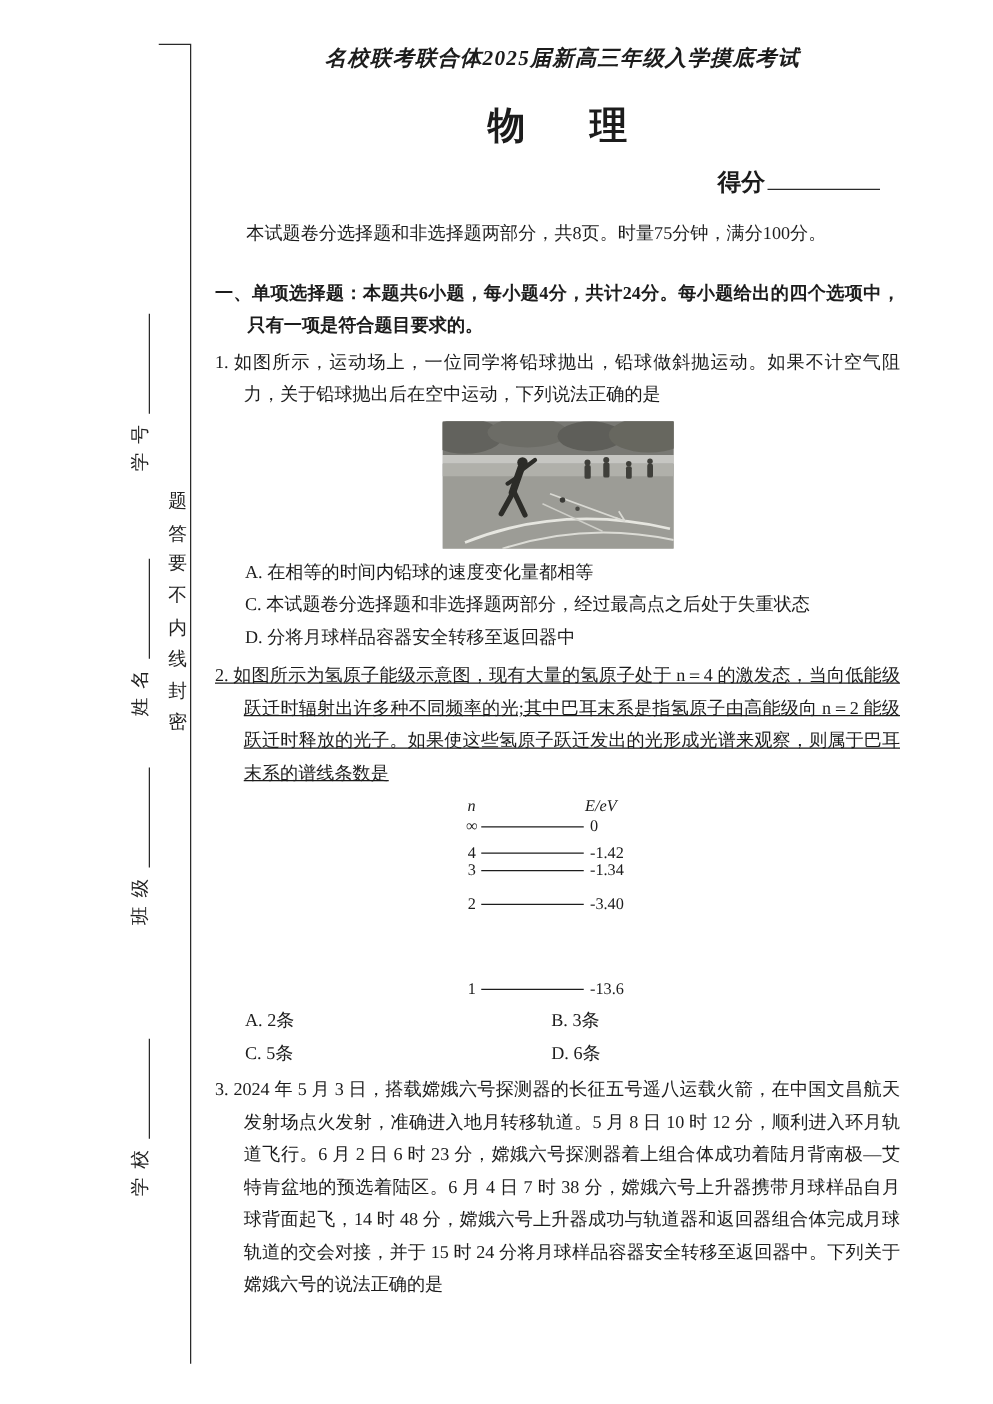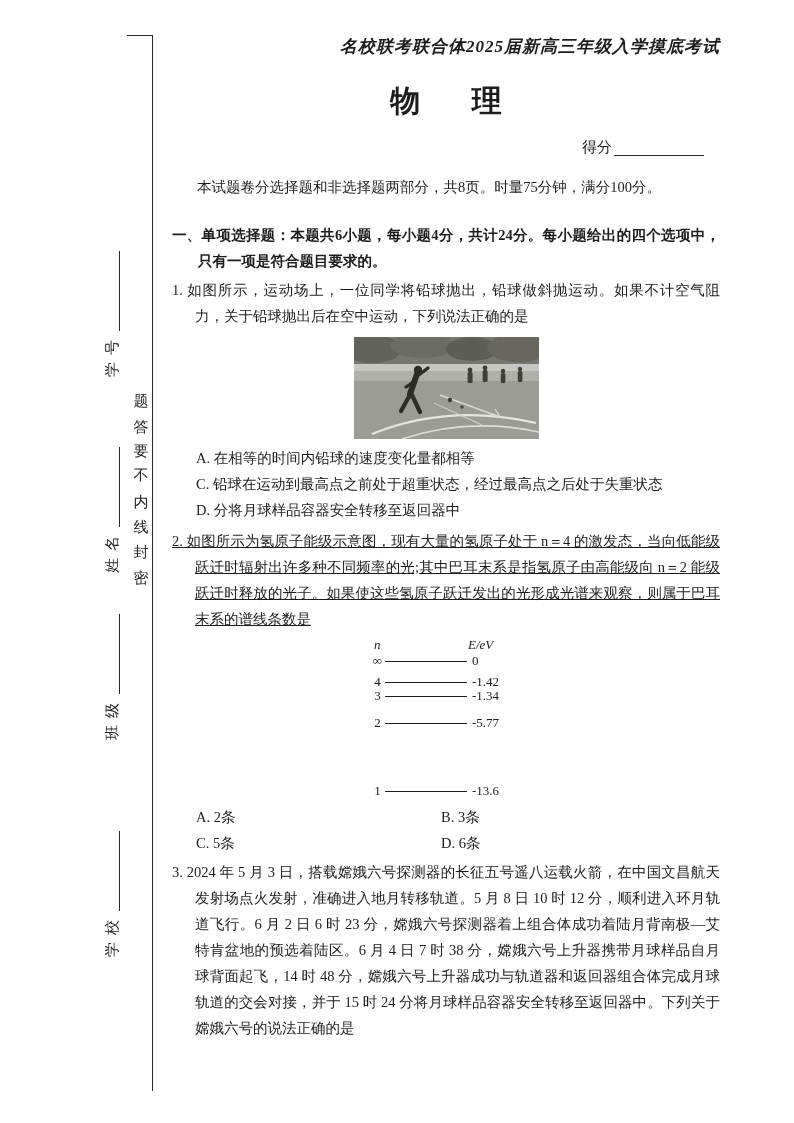--- a/index.html
+++ b/index.html
@@ -27,28 +27,28 @@
   .field-xingming{left:27px;top:478px;}
   .field-banji{left:27px;top:645px;}
   .field-xuexiao{left:27px;top:862px;}
 
   
   .content{
     position:absolute;left:172px;top:34px;width:548px;
     font-size:14.5px;line-height:26px;text-align:justify;
   }
   .doc-header{
-    text-align:right;padding-left:88px;
+    text-align:left;padding-left:88px;
     font-size:17px;font-weight:bold;font-style:italic;letter-spacing:1px;white-space:nowrap;
   }
   .subject-title{
     text-align:center;margin-top:24px;
     font-size:30px;font-weight:bold;letter-spacing:22px;text-indent:22px;line-height:34px;
   }
-  .score-row{display:flex;justify-content:flex-end;align-items:center;margin-top:16px;margin-right:16px;font-size:15px;}
+  .score-row{display:flex;justify-content:flex-end;align-items:flex-start;margin-top:16px;margin-right:16px;font-size:19px;font-weight:bold;}
   .score-row .blank{display:inline-block;width:90px;height:17px;border-bottom:1px solid #2a2a2a;margin-left:2px;}
   .intro{margin-top:14px;text-indent:25px;}
   .section-heading{margin-top:22px;font-weight:bold;padding-left:26px;text-indent:-26px;}
   .stem{padding-left:23px;text-indent:-23px;}
   .q1-stem{margin-top:3px;}
   .photo-wrap{width:185px;margin:8px auto 6px auto;}
   .photo-wrap svg{display:block;width:185px;height:102px;}
   .option-line{padding-left:24px;}
   .q2-stem{margin-top:5px;text-decoration:underline;}
 
@@ -147,21 +147,21 @@
             <rect x="128.6" y="33" width="5" height="12" rx="1.5"></rect>
           <circle cx="149" cy="34" r="2.2"></circle>
             <rect x="146.8" y="36" width="4.6" height="10" rx="1.5"></rect>
           <circle cx="166" cy="32" r="2.2"></circle>
             <rect x="163.8" y="34" width="4.6" height="11" rx="1.5"></rect>
         </g>
       </svg>
     </div>
 
     <div class="option-line">A. 在相等的时间内铅球的速度变化量都相等</div>
-    <div class="option-line">C. 铅球在运动到最高点之前处于超重状态，经过最高点之后处于失重状态</div>
+    <div class="option-line">C. 本试题卷分选择题和非选择题两部分，经过最高点之后处于失重状态</div>
     <div class="option-line">D. 分将月球样品容器安全转移至返回器中</div>
 
     <div class="stem q2-stem">2. 如图所示为氢原子能级示意图，现有大量的氢原子处于 n＝4 的激发态，当向低能级跃迁时辐射出许多种不同频率的光;其中巴耳末系是指氢原子由高能级向 n＝2 能级跃迁时释放的光子。如果使这些氢原子跃迁发出的光形成光谱来观察，则属于巴耳末系的谱线条数是</div>
 
     <div class="ediagram">
       <div class="dg-header">
         <span class="dg-n">n</span>
         <span class="dg-e">E/eV</span>
       </div>
       <div class="level" style="top:16px">
@@ -175,21 +175,21 @@
         <span class="lv-e">-1.42</span>
       </div>
       <div class="level" style="top:51px">
         <span class="lv-n">3</span>
         <span class="lv-line"></span>
         <span class="lv-e">-1.34</span>
       </div>
       <div class="level" style="top:78px">
         <span class="lv-n">2</span>
         <span class="lv-line"></span>
-        <span class="lv-e">-5.77</span>
+        <span class="lv-e">-3.40</span>
       </div>
       <div class="level" style="top:146px">
         <span class="lv-n">1</span>
         <span class="lv-line"></span>
         <span class="lv-e">-13.6</span>
       </div>
     </div>
 
     <div class="options-grid">
       <span>A. 2条</span>

